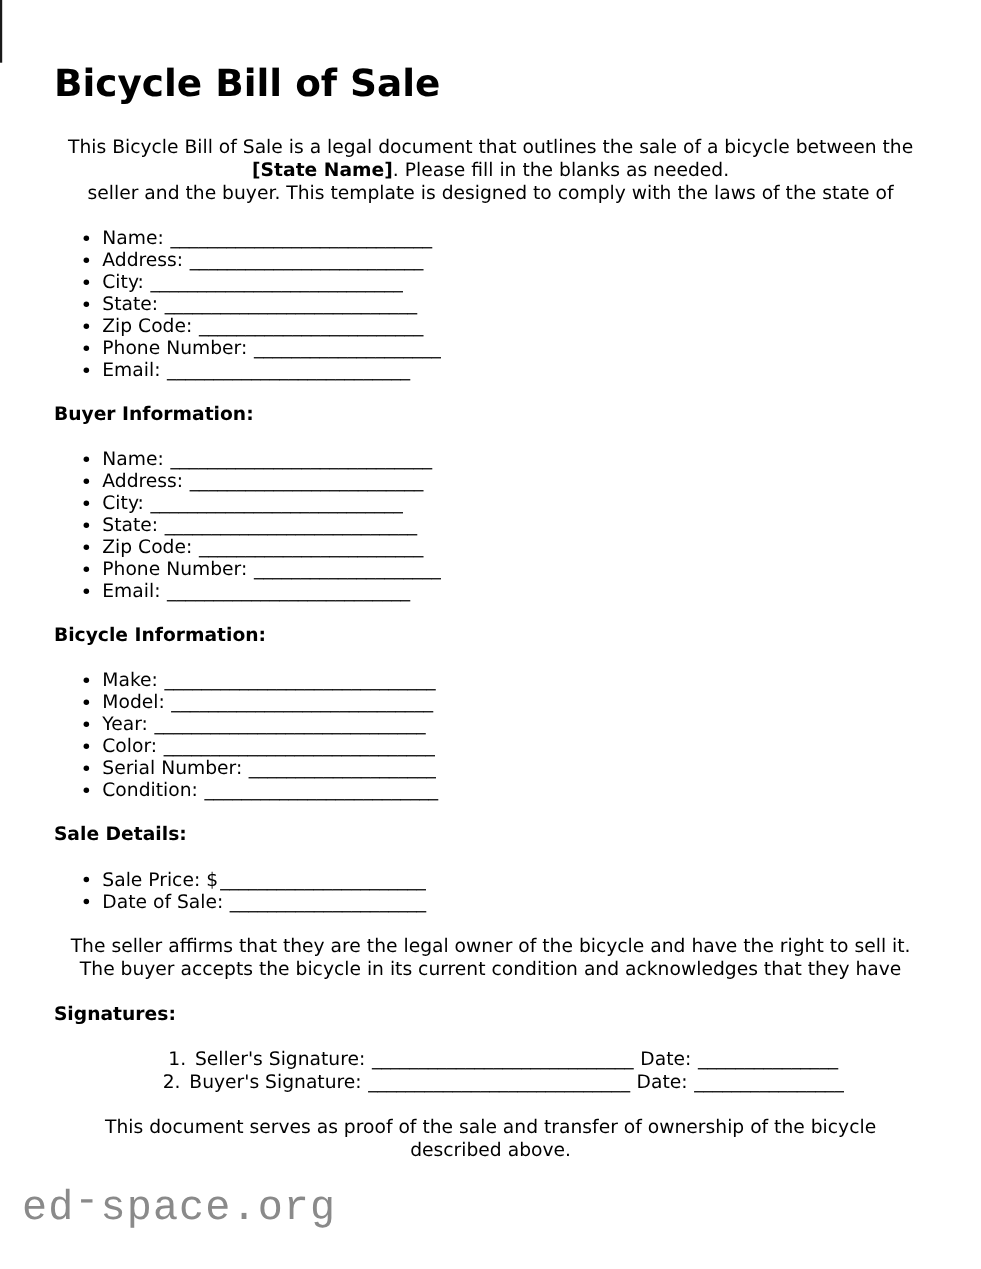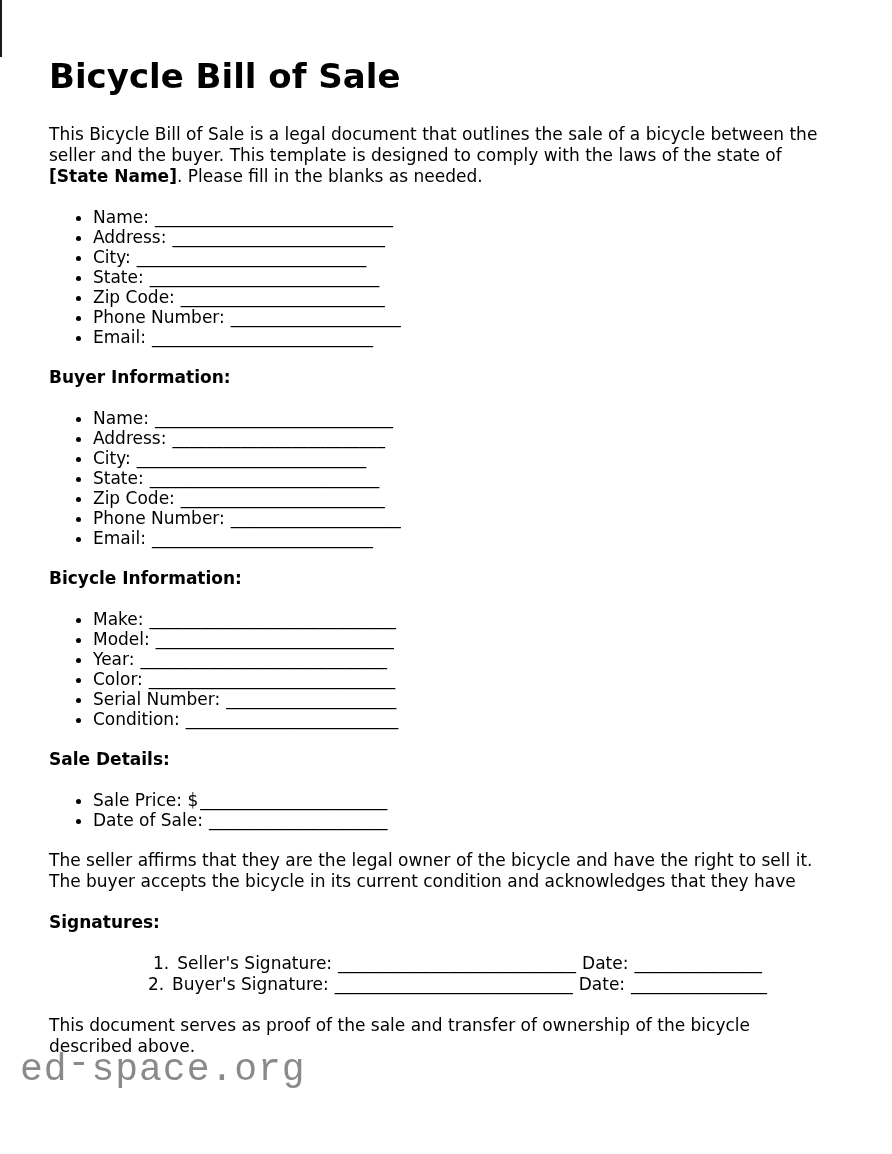--- a/index.html
+++ b/index.html
@@ -15,21 +15,21 @@
   .edge-artifact {
     position: absolute;
     left: 0; top: 0;
     width: 2px; height: 57px;
     background: #1a1a1a;
     z-index: 2;
   }
   .watermark {
     position: absolute;
     left: 20px;
-    top: 1048px;
+    top: 1077px;
     z-index: 0;
     font-family: "Liberation Mono", "DejaVu Sans Mono", monospace;
     font-size: 38px;
     letter-spacing: 1px;
     color: #8a8a8a;
     white-space: nowrap;
   }
   .wm-dash { position: relative; top: -0.17em; }
   .content {
     position: relative;
@@ -40,21 +40,21 @@
     padding: 56px 49px 0 49px;
     font-size: 17px;
     line-height: 21px;
   }
   h1.doc-title {
     font-size: 34px;
     line-height: 41px;
     font-weight: bold;
     margin: 0 0 27px 0;
   }
-  .para { margin: 20px 0; }
+  .para { margin: 20px 0; text-align: center; }
   .line { display: block; }
   h2.sec-heading {
     font-size: 17px;
     line-height: 21px;
     font-weight: bold;
     margin: 20px 0;
   }
   ul.fields {
     margin: 20px 0;
     padding-left: 44px;
@@ -77,22 +77,22 @@
   <div class="edge-artifact"></div>
 
   <div class="watermark"><span>ed</span><span class="wm-dash">-</span><span>space.org</span></div>
 
   <div class="content">
 
     <h1 class="doc-title">Bicycle Bill of Sale</h1>
 
     <p class="para">
       <span class="line">This Bicycle Bill of Sale is a legal document that outlines the sale of a bicycle between the</span>
+      <span class="line"><strong>[State Name]</strong><span>. Please fill in the blanks as needed.</span></span>
       <span class="line">seller and the buyer. This template is designed to comply with the laws of the state of</span>
-      <span class="line"><strong>[State Name]</strong><span>. Please fill in the blanks as needed.</span></span>
     </p>
 
     <ul class="fields">
       <li><span class="fl">Name:</span><span class="blank">____________________________</span></li>
       <li><span class="fl">Address:</span><span class="blank">_________________________</span></li>
       <li><span class="fl">City:</span><span class="blank">___________________________</span></li>
       <li><span class="fl">State:</span><span class="blank">___________________________</span></li>
       <li><span class="fl">Zip Code:</span><span class="blank">________________________</span></li>
       <li><span class="fl">Phone Number:</span><span class="blank">____________________</span></li>
       <li><span class="fl">Email:</span><span class="blank">__________________________</span></li>

